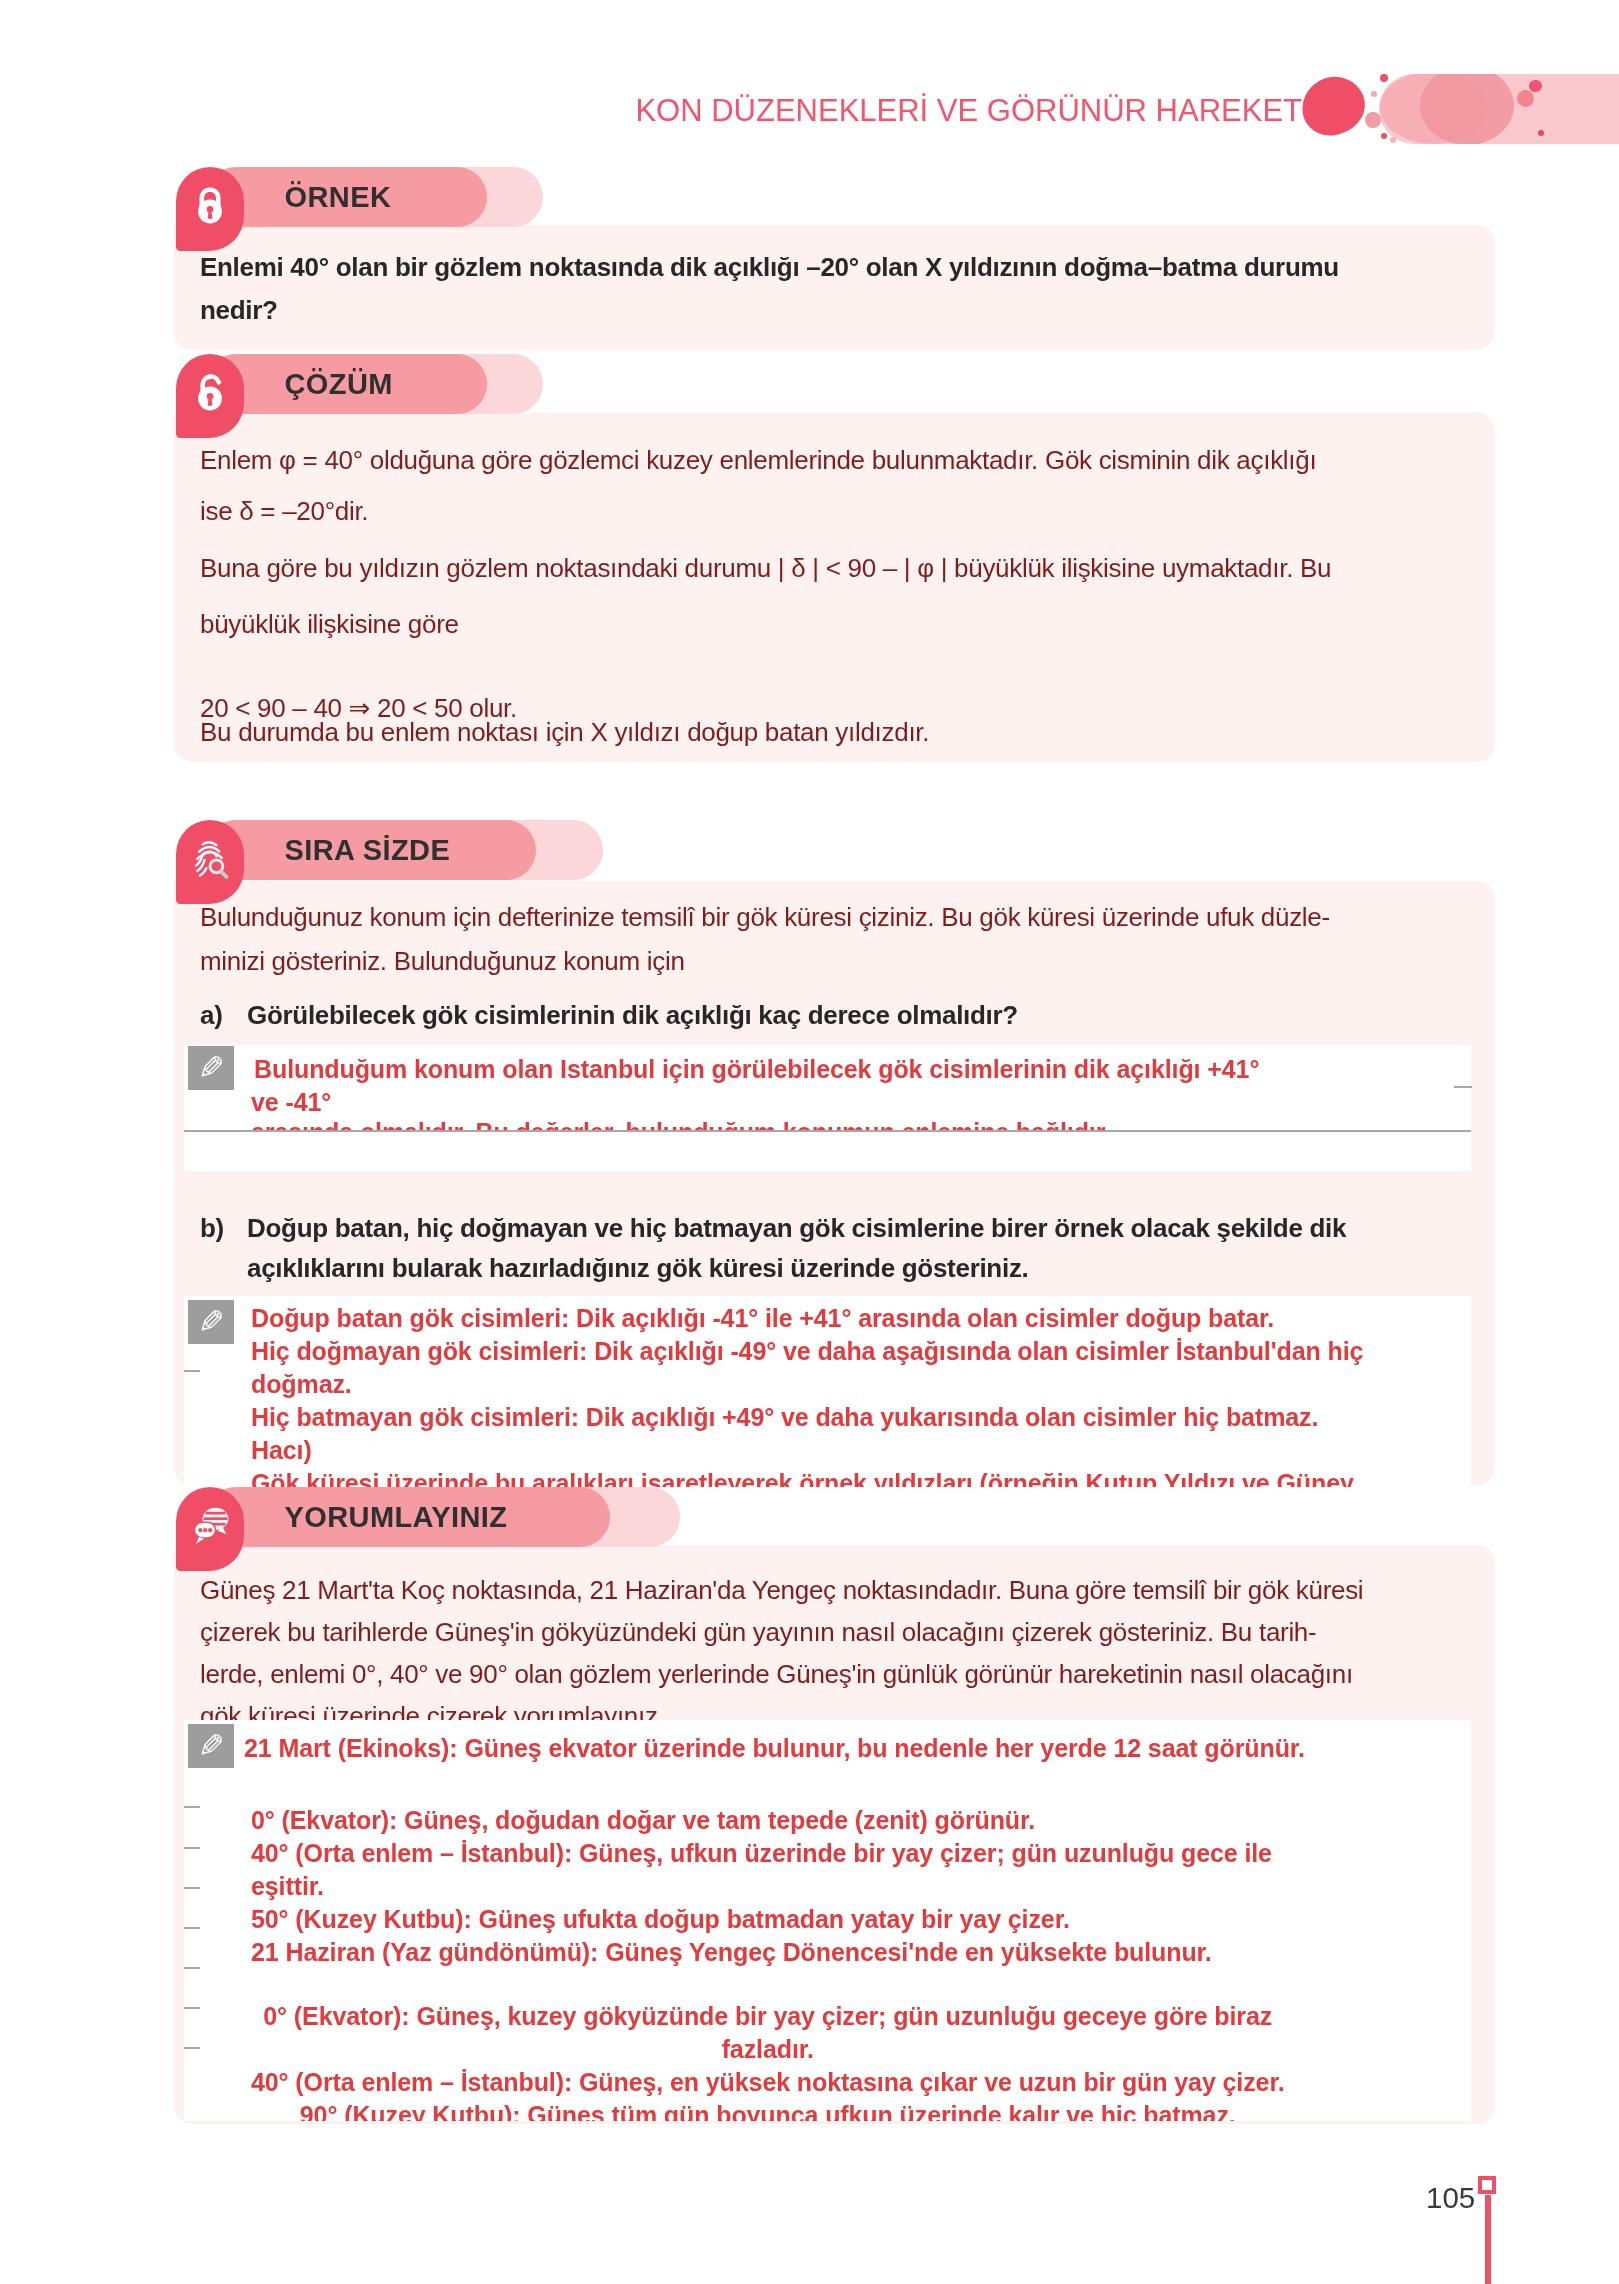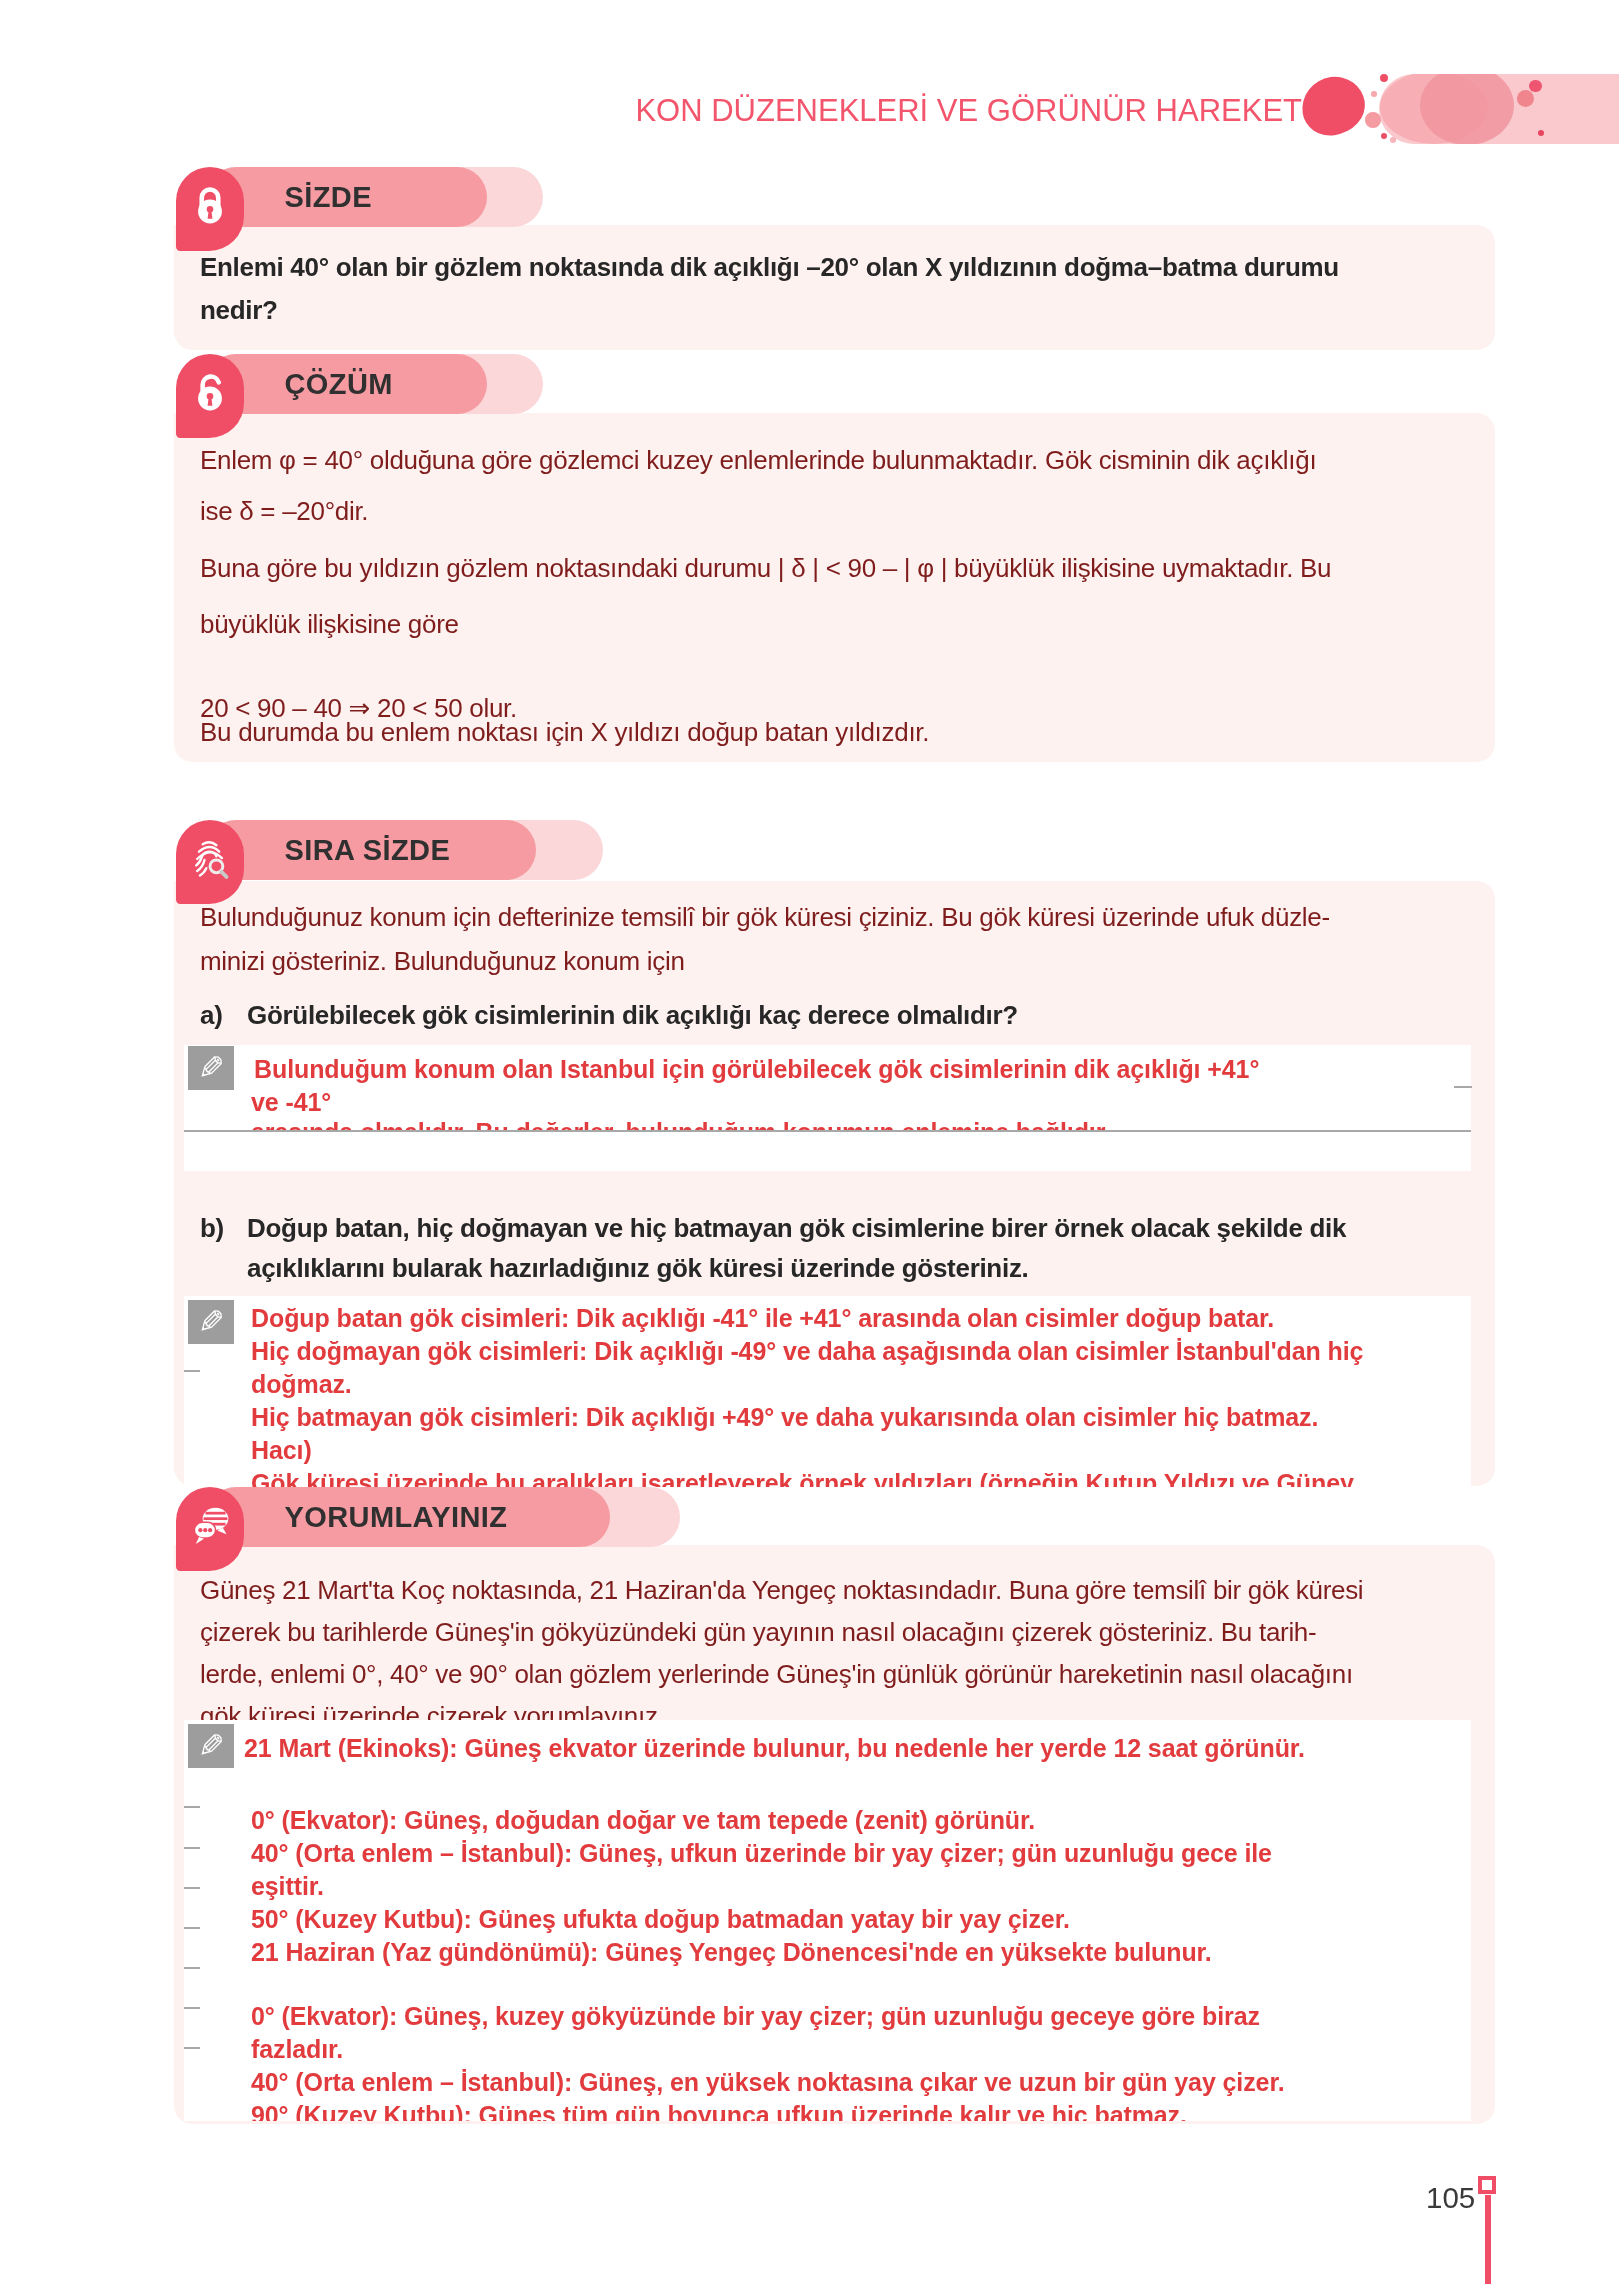--- a/index.html
+++ b/index.html
@@ -72,21 +72,21 @@
   <div class="dot" style="left:1380px;top:74px;width:8.4px;height:8.4px;background:#EF4E66;"></div>
   <div class="dot" style="left:1371px;top:91px;width:5.6px;height:5.6px;background:#F6A9AF;"></div>
   <div class="dot" style="left:1365px;top:112px;width:15.5px;height:15.5px;background:#F49CA2;"></div>
   <div class="dot" style="left:1381px;top:133px;width:6.3px;height:6.3px;background:#EF4E66;"></div>
   <div class="dot" style="left:1390px;top:137px;width:5.6px;height:5.6px;background:#F6B5BA;"></div>
 
   <div class="sec" style="top:225px;height:125px;"></div>
   <div class="badge" style="top:167px;">
     <div class="echo" style="width:323px;"></div>
     <div class="pill" style="width:281px;">
-      <span class="lbl">SİZDE</span>
+      <span class="lbl">ÖRNEK</span>
     </div>
     <div class="blob">
       <svg viewBox="0 0 48 48">
         <path d="M15 24 V15 a9 9 0 0 1 18 0 V24" fill="none" stroke="#fff" stroke-width="5" stroke-linecap="round"></path>
         <circle cx="24" cy="30" r="13" fill="#fff"></circle>
         <circle cx="24" cy="27.5" r="3.6" fill="#EF4E66"></circle>
         <path d="M22.4 29.5 h3.2 l1 8.5 h-5.2 z" fill="#EF4E66"></path>
       </svg>
     </div>
   </div>
@@ -210,21 +210,21 @@
     <div class="stub" style="left:0;top:287px;"></div>
     <div class="stub" style="left:0;top:327px;"></div>
     <div class="red1" style="position:absolute;left:60px;top:14px;">21 Mart (Ekinoks): Güneş ekvator üzerinde bulunur, bu nedenle her yerde 12 saat görünür.</div>
     <div class="redg" style="left:67px;top:84px;">
       <div class="red1">0° (Ekvator): Güneş, doğudan doğar ve tam tepede (zenit) görünür.</div>
       <div class="red1">40° (Orta enlem – İstanbul): Güneş, ufkun üzerinde bir yay çizer; gün uzunluğu gece ile</div>
       <div class="red1">eşittir.</div>
       <div class="red1">50° (Kuzey Kutbu): Güneş ufukta doğup batmadan yatay bir yay çizer.</div>
       <div class="red1">21 Haziran (Yaz gündönümü): Güneş Yengeç Dönencesi'nde en yüksekte bulunur.</div>
     </div>
-    <div class="redg" style="left:67px;top:280px;">
+    <div class="redg" style="left:67px;top:280px;text-align:center;">
       <div class="red1">0° (Ekvator): Güneş, kuzey gökyüzünde bir yay çizer; gün uzunluğu geceye göre biraz</div>
       <div class="red1">fazladır.</div>
       <div class="red1">40° (Orta enlem – İstanbul): Güneş, en yüksek noktasına çıkar ve uzun bir gün yay çizer.</div>
       <div class="red1">90° (Kuzey Kutbu): Güneş tüm gün boyunca ufkun üzerinde kalır ve hiç batmaz.</div>
     </div>
   </div>
 
   <div class="pgnum">105</div>
   <div class="pin-line"></div>
   <div class="pin-sq"></div>

